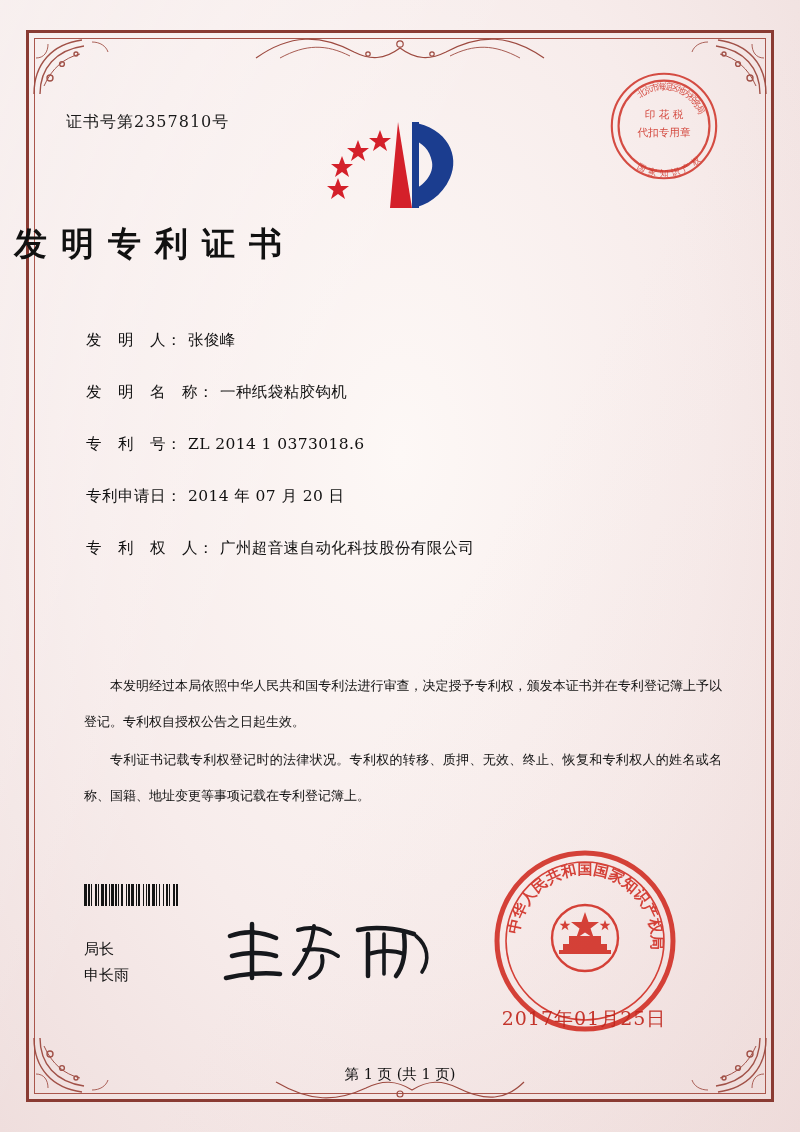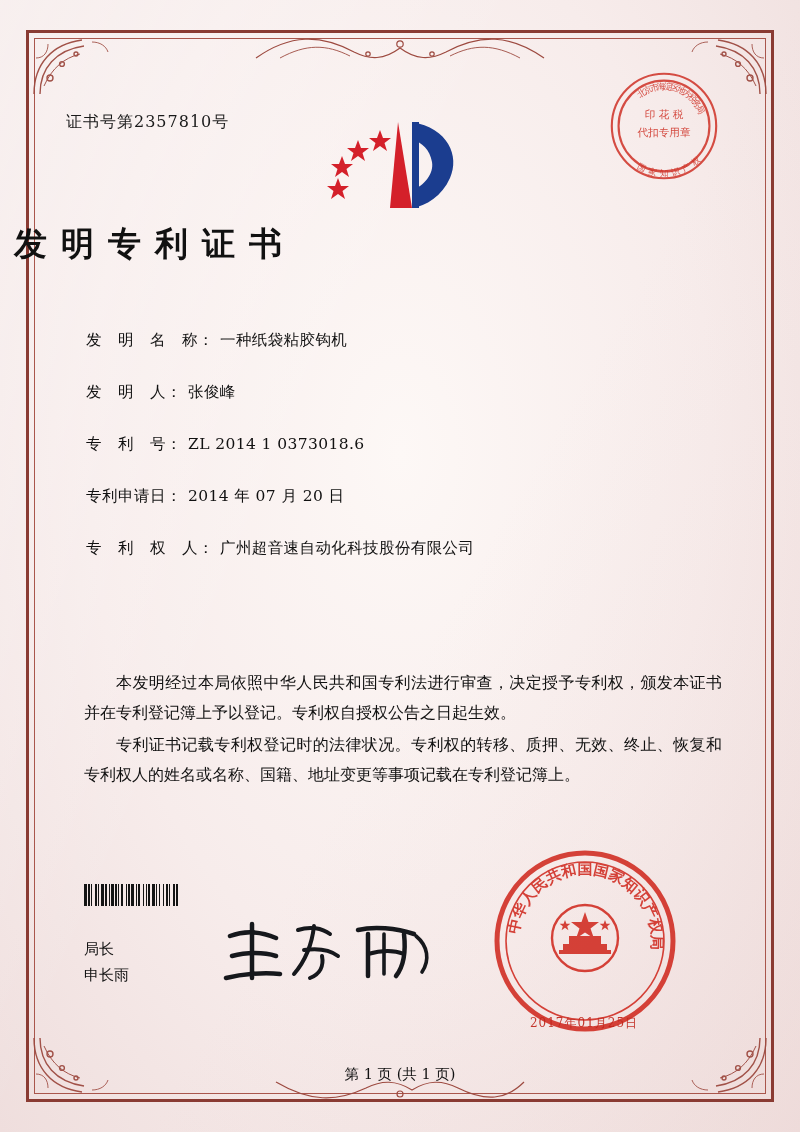--- a/index.html
+++ b/index.html
@@ -158,22 +158,22 @@
     margin-left: 6px;
     letter-spacing: 0.4px;
   }
 
   
   .body-text {
     position: absolute;
     left: 84px;
     right: 78px;
     top: 668px;
-    font-size: 16px;
-    line-height: 30px;
+    font-size: 13px;
+    line-height: 36px;
     color: #111;
     text-align: justify;
     font-family: "DejaVu Serif", "Liberation Serif", serif;
   }
   .body-text p {
     margin: 0 0 2px 0;
     text-indent: 2em;
   }
 
   
@@ -219,21 +219,21 @@
     height: 190px;
   }
   .seal svg { width: 100%; height: 100%; display: block; }
 
   .seal-date {
     position: absolute;
     right: 118px;
     bottom: 100px;
     width: 196px;
     text-align: center;
-    font-size: 12px;
+    font-size: 19px;
     color: #c0271d;
     letter-spacing: 1px;
     font-family: "DejaVu Serif", "Liberation Serif", serif;
     opacity: 0.92;
   }
 
   
   .footer {
     position: absolute;
     left: 0;
@@ -372,26 +372,26 @@
 
       <path d="M92 14 C128 20 140 48 130 70 C122 88 106 98 92 100 L92 82 C104 78 114 66 112 54 C110 42 102 34 92 32 Z" fill="#1b3d8f"></path>
       <rect x="92" y="14" width="7" height="86" fill="#1b3d8f"></rect>
     </svg>
   </div>
 
   <div class="title">发明专利证书</div>
 
   <div class="fields">
     <div class="field">
+      <span class="label">发　明　人：</span>
+      <span class="value">张俊峰</span>
+    </div>
+    <div class="field">
       <span class="label">发　明　名　称：</span>
       <span class="value">一种纸袋粘胶钩机</span>
-    </div>
-    <div class="field">
-      <span class="label">发　明　人：</span>
-      <span class="value">张俊峰</span>
     </div>
     <div class="field">
       <span class="label">专　利　号：</span>
       <span class="value">ZL 2014 1 0373018.6</span>
     </div>
     <div class="field">
       <span class="label">专利申请日：</span>
       <span class="value">2014 年 07 月 20 日</span>
     </div>
     <div class="field">

